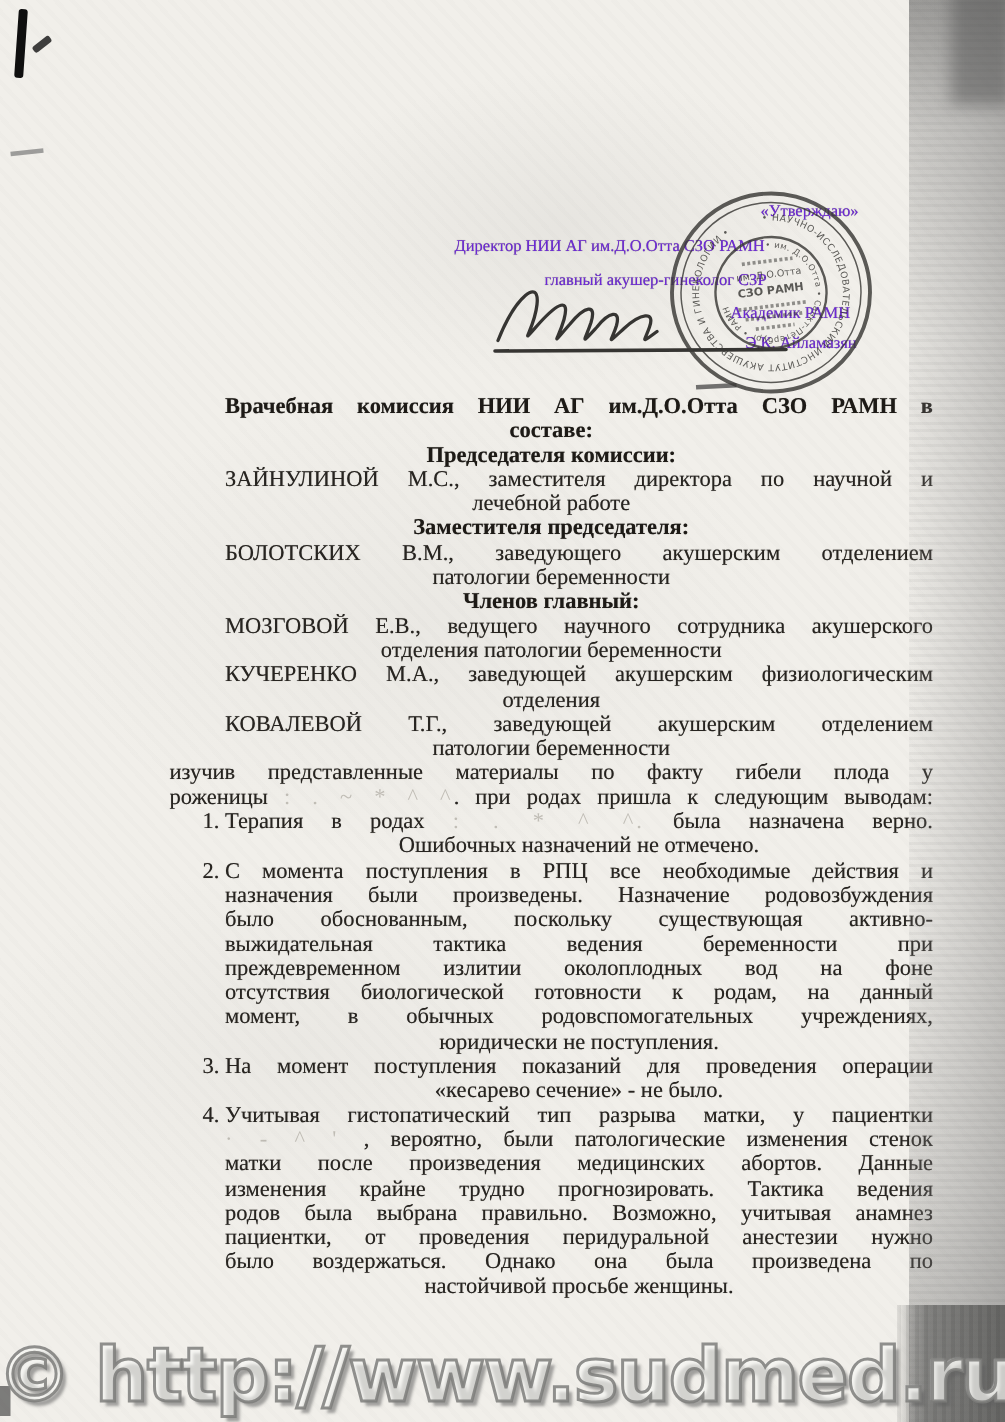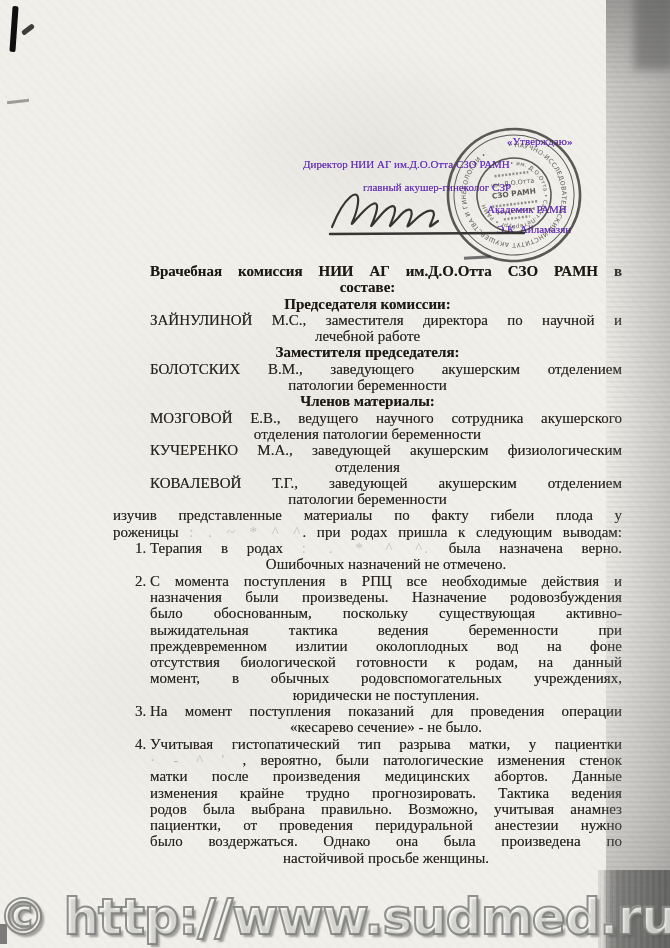--- a/index.html
+++ b/index.html
@@ -151,21 +151,21 @@
           <span class="ln">лечебной работе</span>
         </p>
         <p class="b">
           <span class="ln">Заместителя председателя:</span>
         </p>
         <p>
           <span class="ln just ind">БОЛОТСКИХ В.М., заведующего акушерским отделением</span>
           <span class="ln">патологии беременности</span>
         </p>
         <p class="b">
-          <span class="ln">Членов материалы:</span>
+          <span class="ln">Членов главный:</span>
         </p>
         <p>
           <span class="ln just ind">МОЗГОВОЙ Е.В., ведущего научного сотрудника акушерского</span>
           <span class="ln">отделения патологии беременности</span>
         </p>
         <p>
           <span class="ln just ind">КУЧЕРЕНКО М.А., заведующей акушерским физиологическим</span>
           <span class="ln">отделения</span>
         </p>
         <p>

